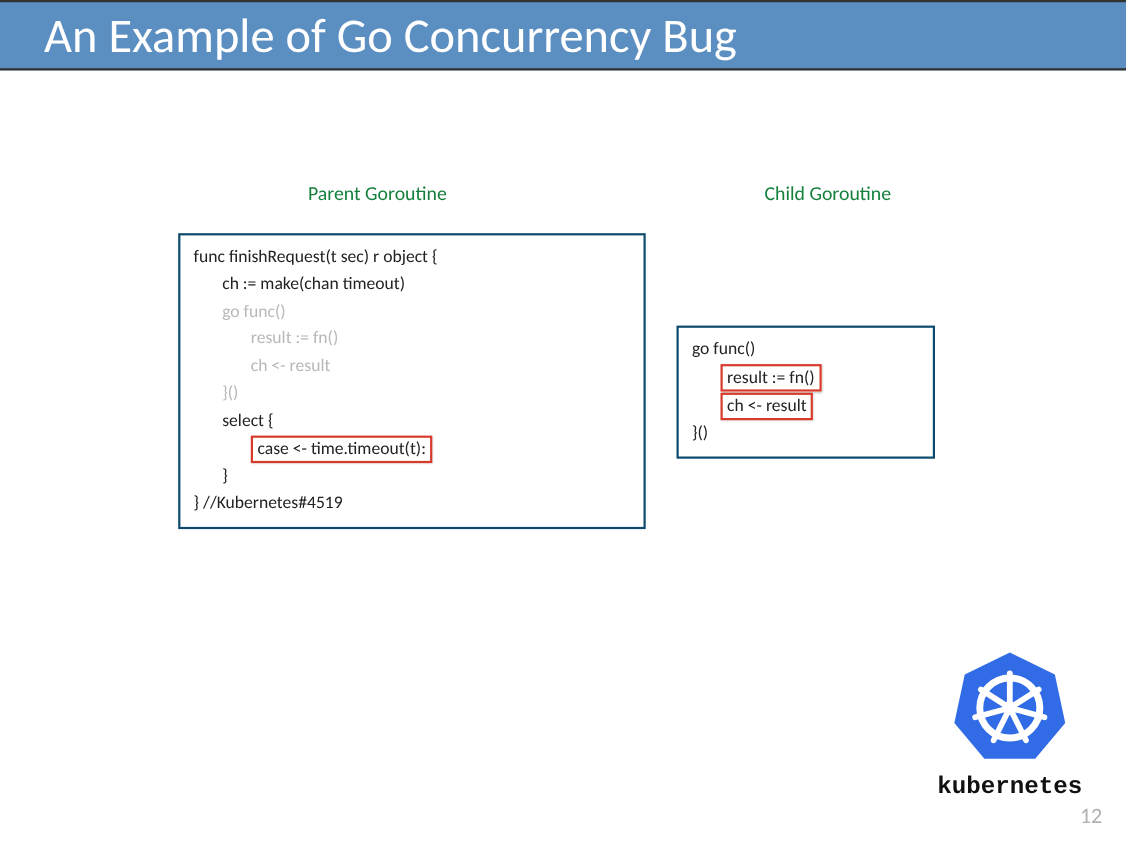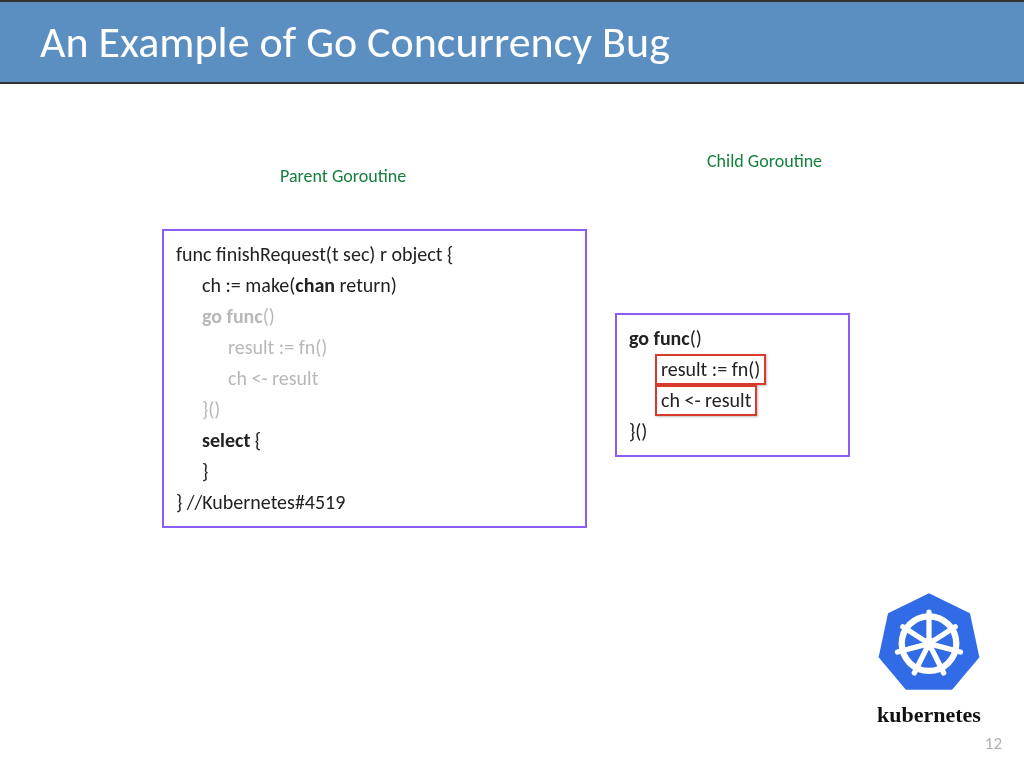--- a/index.html
+++ b/index.html
@@ -1,54 +1,55 @@
 <!DOCTYPE html>
 <html><head>
 <meta charset="utf-8">
 <style>
   * { box-sizing: border-box; margin: 0; padding: 0; }
   html, body { width: 1024px; height: 768px; font-family: Calibri, 'Segoe UI', Arial, sans-serif; background: #fff; overflow: hidden; }
   .slide { width: 1024px; height: 768px; position: relative; }
-  .title-bar { width: 100%; height: 84px; background: #5b8ec1; border: 2px solid #333; border-left: none; border-right: none; display: flex; align-items: center; padding-left: 40px; }
+  .title-bar { width: 100%; height: 64px; background: #5b8ec1; border: 2px solid #333; border-left: none; border-right: none; display: flex; align-items: center; padding-left: 40px; }
   .title-text { color: #fff; font-size: 44px; font-weight: 400; }
   .heading { position: absolute; font-weight: 400; font-size: 18px; color: #15803d; }
   .h-parent { left: 280px; top: 165px; }
-  .h-child { left: 695px; top: 150px; margin-left: 12px; }
-  .codebox { position: absolute; border: 2px solid #8b5cf6; background: #fff; padding: 8px 12px; font-size: 20px; line-height: 1.55; color: #222; margin-top: 17px; }
+  .h-child { left: 695px; top: 165px; }
+  .codebox { position: absolute; border: 2px solid #0c4a6e; background: #fff; padding: 8px 12px; font-size: 16px; line-height: 1.55; color: #222; }
   .cb-parent { left: 162px; top: 212px; width: 425px; }
   .cb-child  { left: 615px; top: 296px; width: 235px; }
   .faint { color: #b8b8b8; }
-  .kw { font-weight: 700; }
+  .kw { font-weight: 400; }
   .ind1 { padding-left: 26px; display: inline-block; }
   .ind2 { padding-left: 52px; display: inline-block; }
   .hl { border: 2px solid #d83a2b; padding: 0 4px; box-shadow: 1px 1px 2px rgba(0,0,0,0.25); display: inline-block; line-height: 1.35; }
   .k8s { position: absolute; right: 40px; bottom: 40px; text-align: center; }
-  .k8s-label { font-weight: 700; font-size: 22px; color: #111; font-family: Liberation Serif, serif; display: block; margin-top: 4px; }
-  .pagenum { position: absolute; right: 22px; bottom: 14px; color: #b0b0b0; font-size: 17px; }
+  .k8s-label { font-weight: 700; font-size: 22px; color: #111; font-family: Liberation Mono, monospace; display: block; margin-top: 4px; }
+  .pagenum { position: absolute; right: 22px; bottom: 14px; color: #b0b0b0; font-size: 20px; }
 </style>
 </head>
 <body>
 
 <div class="slide">
 
   <div class="title-bar">
     <span class="title-text">An Example of Go Concurrency Bug</span>
   </div>
 
   <div class="heading h-parent">Parent Goroutine</div>
   <div class="heading h-child">Child Goroutine</div>
 
   <div class="codebox cb-parent">
     <div><span>func finishRequest(t sec) r object {</span></div>
-    <div><span class="ind1"><span>ch := make(</span><span class="kw">chan</span><span> return)</span></span></div>
+    <div><span class="ind1"><span>ch := make(</span><span class="kw">chan</span><span> timeout)</span></span></div>
     <div><span class="ind1 faint"><span class="kw">go func</span><span>()</span></span></div>
     <div><span class="ind2 faint">result := fn()</span></div>
     <div><span class="ind2 faint">ch &lt;- result</span></div>
     <div><span class="ind1 faint">}()</span></div>
     <div><span class="ind1"><span class="kw">select</span><span> {</span></span></div>
+    <div><span class="ind2"><span class="hl"><span class="kw">case</span><span> &lt;- time.timeout(t):</span></span></span></div>
     <div><span class="ind1">}</span></div>
     <div><span>} //Kubernetes#4519</span></div>
   </div>
 
   <div class="codebox cb-child">
     <div><span class="kw">go func</span><span>()</span></div>
     <div><span class="ind1"><span class="hl">result := fn()</span></span></div>
     <div><span class="ind1"><span class="hl">ch &lt;- result</span></span></div>
     <div><span>}()</span></div>
   </div>

